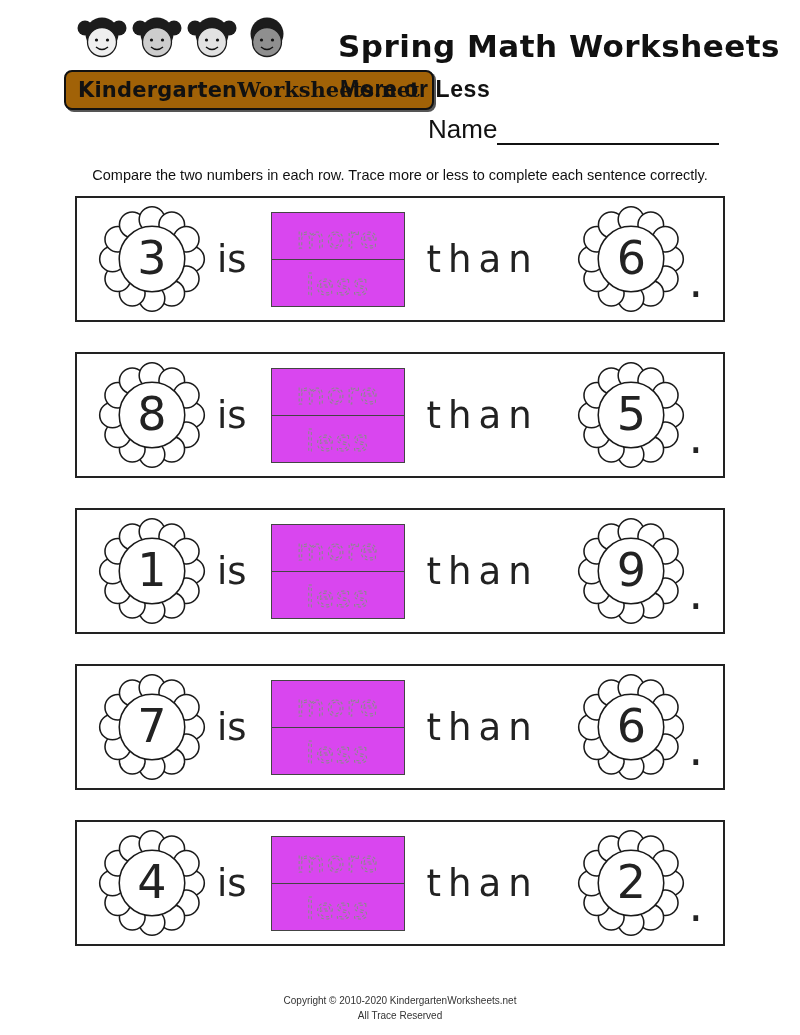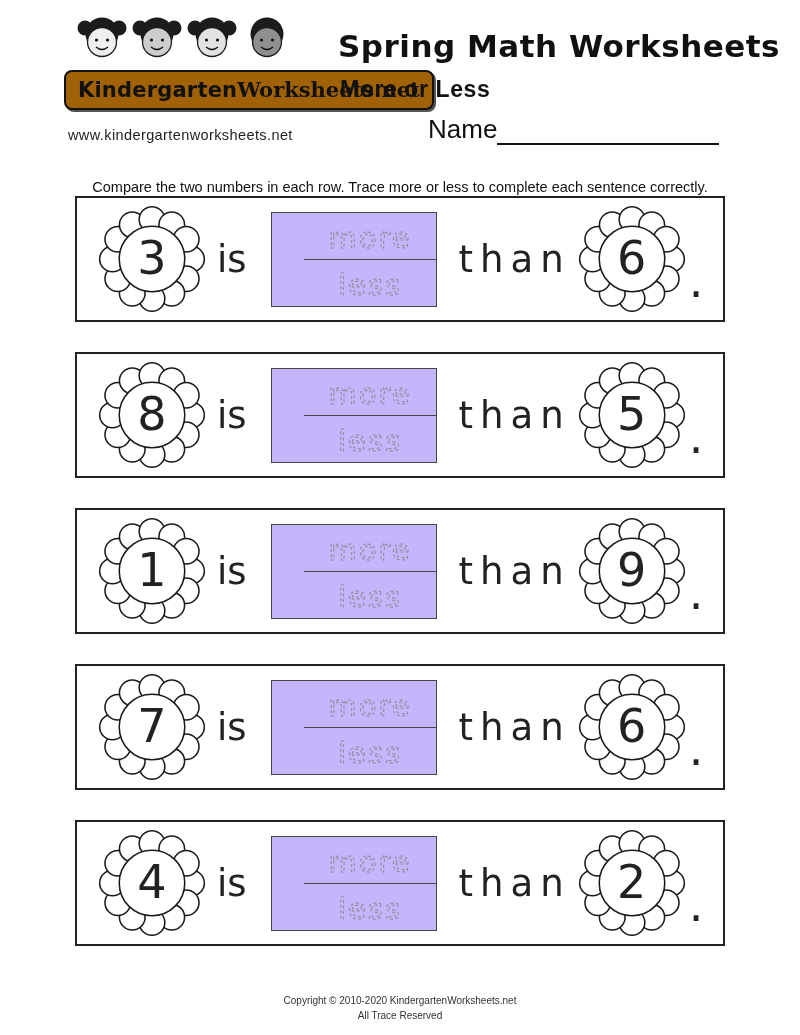--- a/index.html
+++ b/index.html
@@ -44,21 +44,21 @@
     display:flex; align-items:center;
   }
   .name-label { font-size:26px; }
   .name-line {
     width:222px; height:28px;
     border-bottom:2px solid #111;
   }
 
   .instructions {
     position:absolute; top:167px; left:0; width:100%;
-    text-align:center; font-size:14.5px; color:#111;margin-top:12px;
+    text-align:center; font-size:14.5px; color:#111;
   }
 
   
   .rows { position:absolute; top:196px; left:75px; width:650px; }
   .row-box {
     box-sizing:border-box;
     width:650px; height:126px;
     border:2px solid #222;
     margin-bottom:30px;
     display:flex; align-items:center;
@@ -74,21 +74,21 @@
     font-family:"DejaVu Sans", sans-serif;
     font-size:46px; color:#222; padding-bottom:3px;
   }
 
   .word { font-family:"DejaVu Sans", sans-serif; font-size:37px; color:#222; }
   .word-is   { margin-left:12px; margin-right:24px; }
   .word-than { margin-left:22px; margin-right:8px; letter-spacing:7px; }
 
   .trace-box {
     width:132px; flex:0 0 auto;
-    border:1.5px solid #444; background:#c4b5fd;padding-left:32px;
+    border:1.5px solid #444; background:#d946ef;
   }
   .trace-cell { display:block; width:132px; height:46px; }
   .trace-cell.top { border-bottom:1.5px solid #444; }
   .trace-svg { display:block; width:132px; height:46px; }
   .trace-text {
     font-family:"DejaVu Sans", sans-serif;
     font-size:29px;
     fill:none; stroke:#8a8a8a; stroke-width:1;
     stroke-dasharray:3 2.5;
     letter-spacing:2px;
@@ -154,21 +154,20 @@
           <circle cx="31.5" cy="26" r="1.6" fill="#111"></circle>
         <path d="M20 33 Q26 38 32 33" stroke="#111" fill="none" stroke-width="1.4"></path>
       </svg>
     </span>
   </div>
 
   <div class="logo-box">
     <span class="logo-part1">Kindergarten</span><span class="logo-part2">Worksheets.net</span>
   </div>
 
-  <div class="site-url">www.kindergartenworksheets.net</div>
 
   <div class="sheet-title">Spring Math Worksheets</div>
   <div class="sheet-subtitle">More or Less</div>
 
   <div class="name-row">
     <span class="name-label">Name</span>
     <span class="name-line"></span>
   </div>
 
   <div class="instructions">Compare the two numbers in each row. Trace more or less to complete each sentence correctly.</div>

